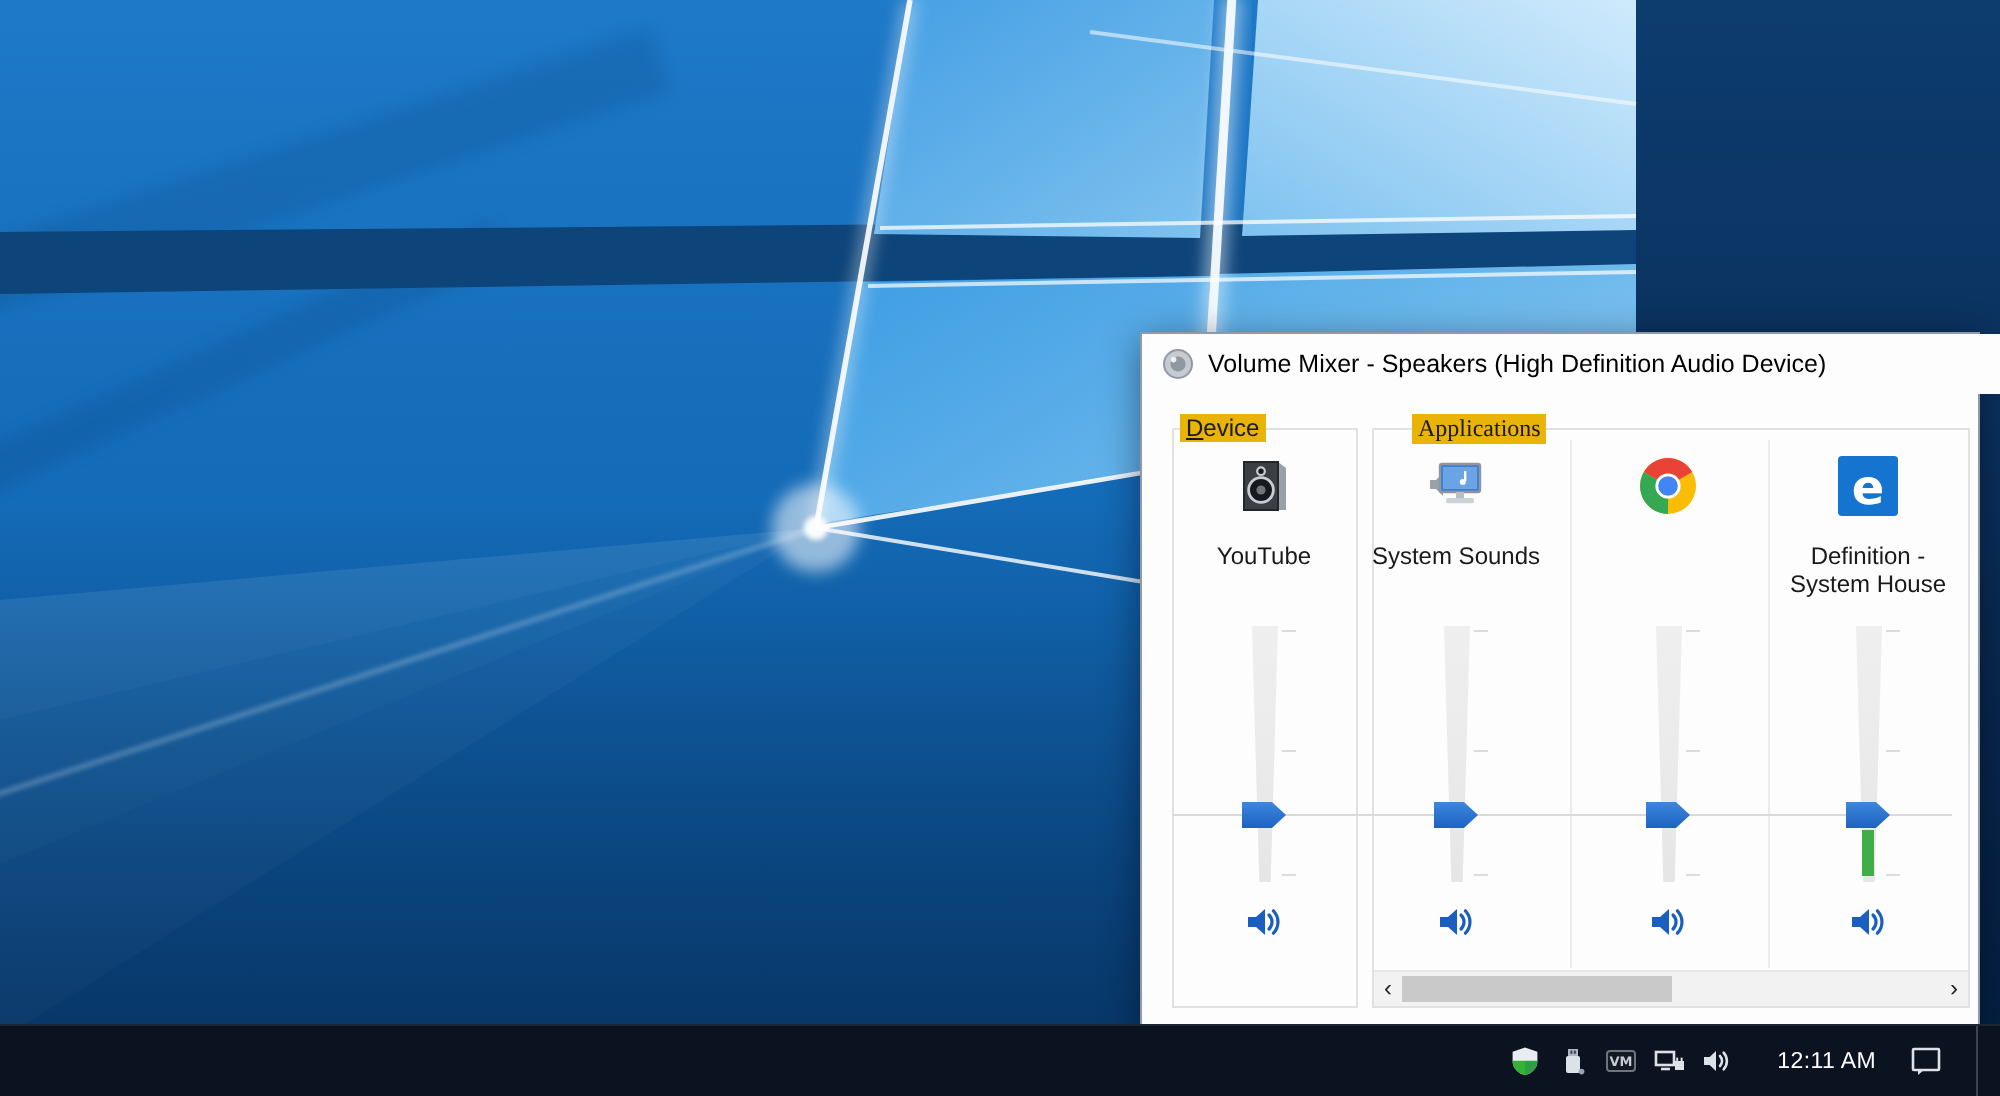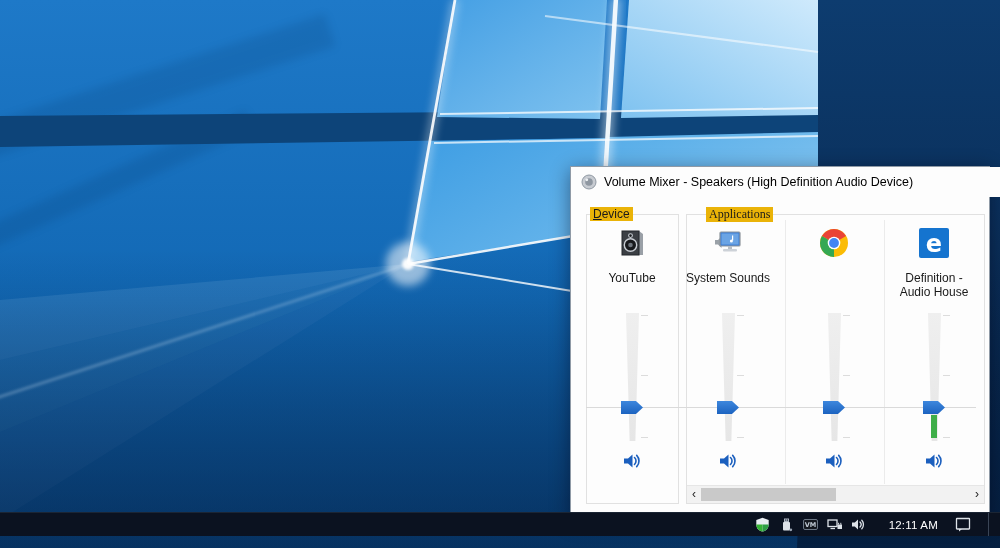--- a/index.html
+++ b/index.html
@@ -79,21 +79,21 @@
   .sb-arrow{
     position:absolute;top:0;width:14px;height:17px;border:none;background:transparent;padding:0;
     font-size:12px;color:#222;line-height:17px;text-align:center;cursor:pointer;
     font-family:"Liberation Sans",sans-serif;
   }
   .sb-left{left:0;} .sb-right{right:0;}
   .sb-thumb{position:absolute;left:14px;top:2px;width:135px;height:13px;background:#c9c9c9;cursor:pointer;}
 
   
   .taskbar{
-    position:absolute;left:0;bottom:12px;width:1000px;height:24px;background:#0b1220;
+    position:absolute;left:0;bottom:0;width:1000px;height:36px;background:#0b1220;
     border-top:1px solid #1b2534;box-sizing:border-box;
   }
   .tray{
     position:absolute;right:0;top:0;height:100%;display:flex;align-items:center;gap:8px;
     padding-right:4px;
   }
   .tray-icon{width:16px;height:16px;display:flex;align-items:center;justify-content:center;cursor:pointer;}
   .clock{
     color:#fff;font-size:11.5px;padding:0 9px 0 14px;cursor:pointer;letter-spacing:.2px;
   }
@@ -301,21 +301,21 @@
 
   <div class="channel ch4">
     <div class="ch-icon">
       <svg viewBox="0 0 32 32" width="32" height="32">
         <rect x="1" y="1" width="30" height="30" rx="2" fill="#1574cf"></rect>
         <text x="16" y="25" font-size="24" font-weight="bold" text-anchor="middle" fill="#ffffff" font-family="DejaVu Sans, sans-serif">e</text>
       </svg>
     </div>
     <div class="ch-label">
       <div>Definition -</div>
-      <div>Audio House</div>
+      <div>System House</div>
     </div>
     <div class="slider">
       <div class="track"></div>
       <div class="tick t1"></div>
       <div class="tick t2"></div>
       <div class="tick t3"></div>
       <div class="meter"></div>
       <div class="thumb"></div>
     </div>
     <div class="mute-wrap">

